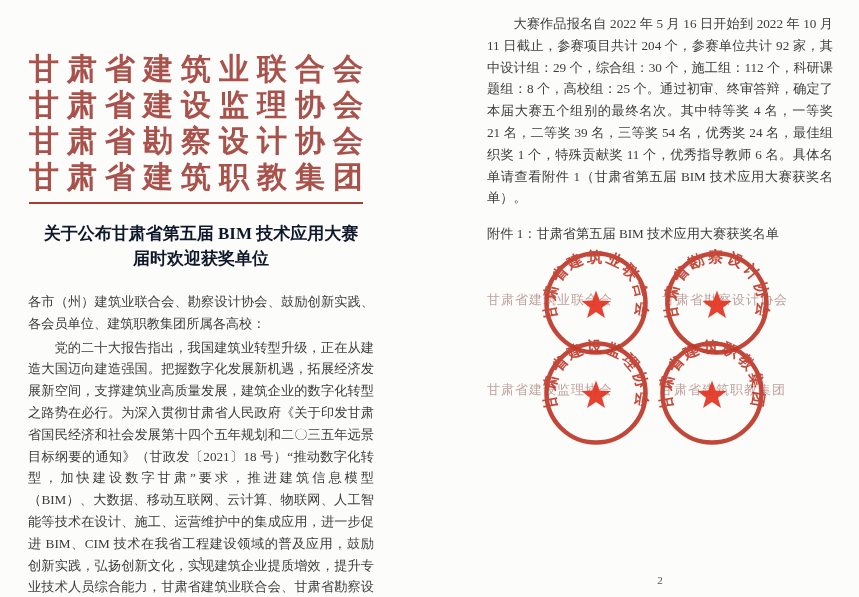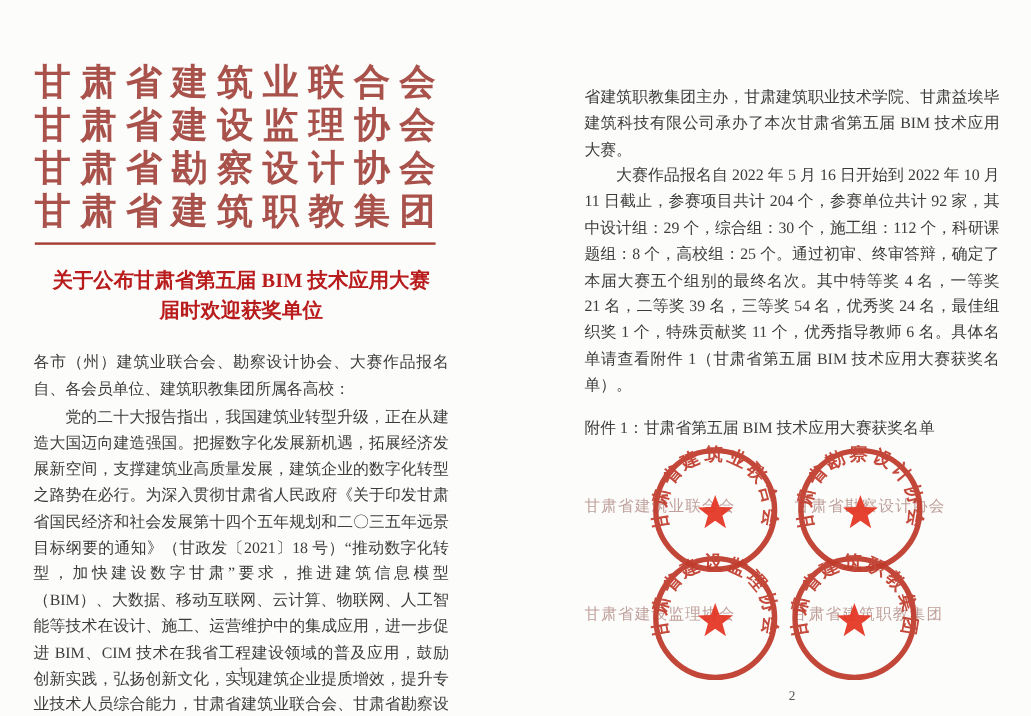--- a/index.html
+++ b/index.html
@@ -17,21 +17,21 @@
   .letterhead{margin-top:38px;width:334px;margin-left:1px;}
   .lh-line{
     font-size:30px;font-weight:bold;color:#a9524b;
     height:36px;line-height:36px;
     text-align:justify;text-align-last:justify;
     -moz-text-align-last:justify;
   }
   .red-rule{width:334px;margin-left:1px;border:none;border-top:2.5px solid #a63d35;margin-top:7px;margin-bottom:0;}
 
   
-  .doc-title{margin-top:17px;text-align:center;font-weight:bold;font-size:17px;line-height:25px;color:#b91c1c;}
+  .doc-title{margin-top:17px;text-align:center;font-weight:bold;font-size:17px;line-height:25px;color:#0f172a;}
 
   
   .para{font-size:13.2px;line-height:21.8px;text-align:justify;margin:0;}
   .salutation{margin-top:20px;}
   .indent{text-indent:2em;}
   .body-p{margin-top:0;}
   .p1{margin-top:2px;}
 
   .page-num{position:absolute;font-size:11px;color:#555;width:100%;text-align:center;}
   .page-num-1{bottom:44px;}
@@ -65,27 +65,26 @@
     <div class="lh-line">甘肃省建筑业联合会</div>
     <div class="lh-line">甘肃省建设监理协会</div>
     <div class="lh-line">甘肃省勘察设计协会</div>
     <div class="lh-line">甘肃省建筑职教集团</div>
   </div>
   <hr class="red-rule">
   <div class="doc-title">
     <div>关于公布甘肃省第五届 BIM 技术应用大赛</div>
     <div>届时欢迎获奖单位</div>
   </div>
-  <p class="para salutation">各市（州）建筑业联合会、勘察设计协会、大赛作品报名自、各会员单位、建筑职教集团所属各高校：</p>
+  <p class="para salutation">各市（州）建筑业联合会、勘察设计协会、鼓励创新实践、各会员单位、建筑职教集团所属各高校：</p>
   <p class="para indent body-p p1">党的二十大报告指出，我国建筑业转型升级，正在从建造大国迈向建造强国。把握数字化发展新机遇，拓展经济发展新空间，支撑建筑业高质量发展，建筑企业的数字化转型之路势在必行。为深入贯彻甘肃省人民政府《关于印发甘肃省国民经济和社会发展第十四个五年规划和二〇三五年远景目标纲要的通知》（甘政发〔2021〕18 号）“推动数字化转型，加快建设数字甘肃”要求，推进建筑信息模型（BIM）、大数据、移动互联网、云计算、物联网、人工智能等技术在设计、施工、运营维护中的集成应用，进一步促进 BIM、CIM 技术在我省工程建设领域的普及应用，鼓励创新实践，弘扬创新文化，实现建筑企业提质增效，提升专业技术人员综合能力，甘肃省建筑业联合会、甘肃省勘察设计协会、甘肃省建设监理协会、甘肃</p>
   <div class="page-num page-num-1">1</div>
 </div>
 
 <div class="page page-right">
-  <p class="para p2-first">省建筑职教集团主办，甘肃建筑职业技术学院、甘肃益埃毕建筑科技有限公司承办了本次甘肃省第五届 BIM 技术应用大赛。</p>
   <p class="para indent">大赛作品报名自 2022 年 5 月 16 日开始到 2022 年 10 月 11 日截止，参赛项目共计 204 个，参赛单位共计 92 家，其中设计组：29 个，综合组：30 个，施工组：112 个，科研课题组：8 个，高校组：25 个。通过初审、终审答辩，确定了本届大赛五个组别的最终名次。其中特等奖 4 名，一等奖 21 名，二等奖 39 名，三等奖 54 名，优秀奖 24 名，最佳组织奖 1 个，特殊贡献奖 11 个，优秀指导教师 6 名。具体名单请查看附件 1（甘肃省第五届 BIM 技术应用大赛获奖名单）。</p>
   <p class="para attachment">附件 1：甘肃省第五届 BIM 技术应用大赛获奖名单</p>
 
   <div class="seals-area">
     <span class="signature sig-1">甘肃省建筑业联合会</span>
     <span class="signature sig-2">甘肃省勘察设计协会</span>
     <span class="signature sig-3">甘肃省建设监理协会</span>
     <span class="signature sig-4">甘肃省建筑职教集团</span>
 
     <div class="seal seal-1">

